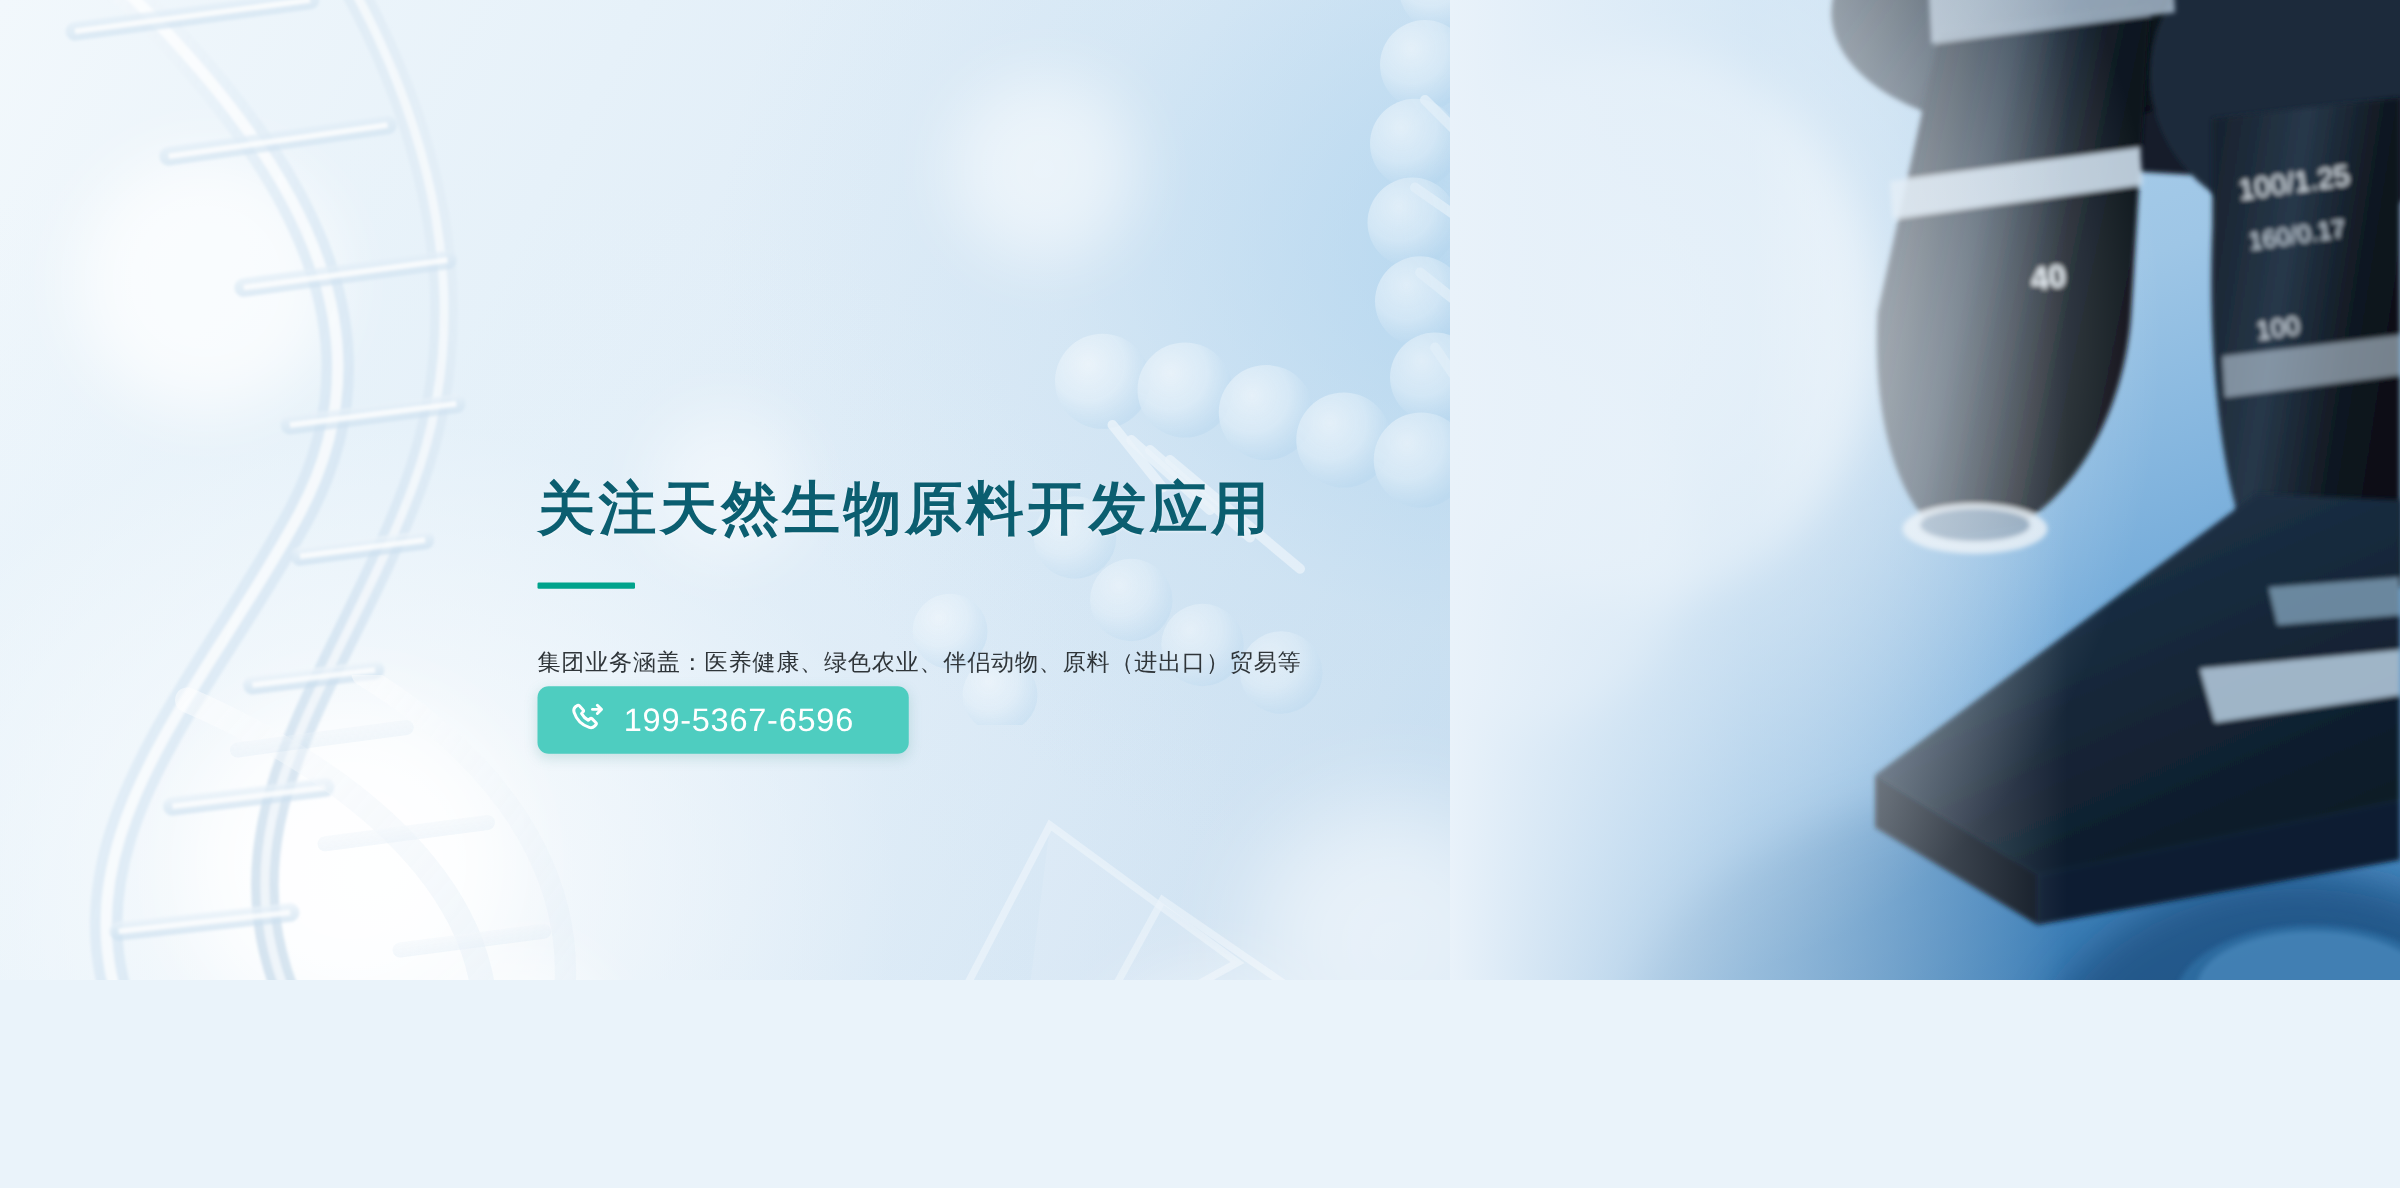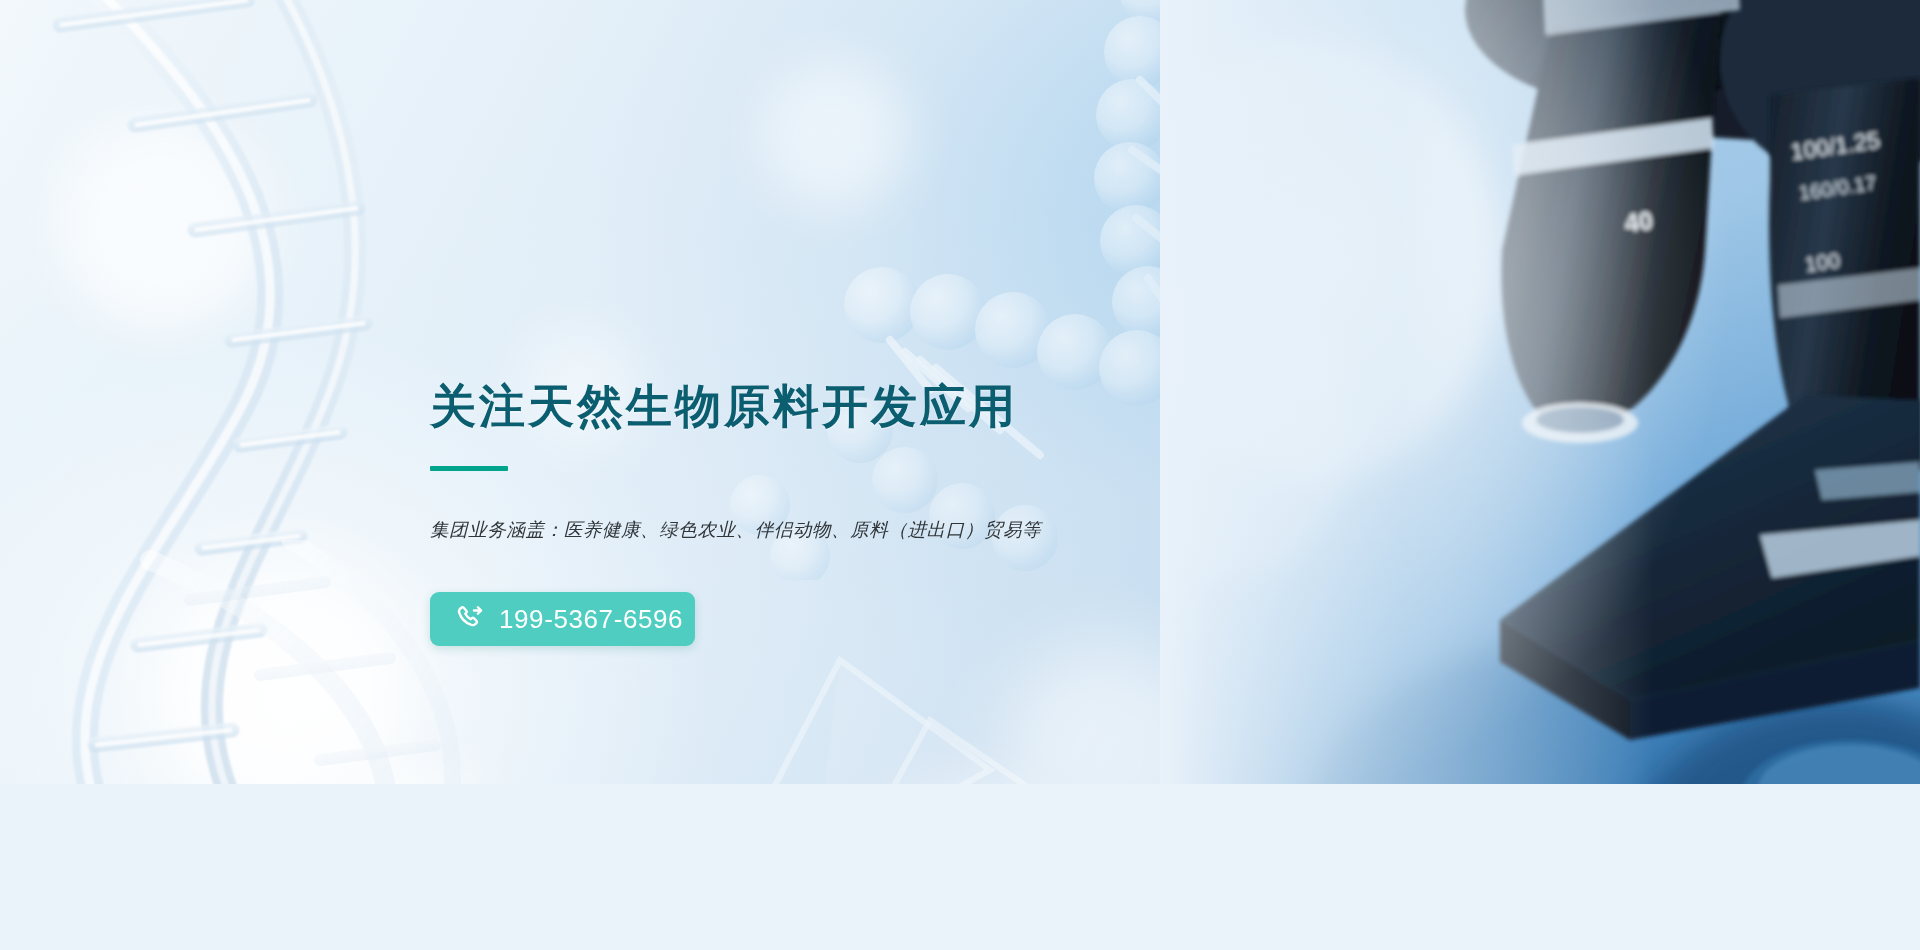--- a/index.html
+++ b/index.html
@@ -50,27 +50,26 @@
   }
   .headline {
     font-size:46px; font-weight:bold; letter-spacing:3px;
     color:#0b5e70; line-height:1.15; white-space:nowrap;
     text-shadow:0 1px 2px rgba(255,255,255,0.55);
   }
   .divider {
     margin-top:33px; width:78px; height:5px; background:#00a38c; border-radius:1px;
   }
   .subcopy { margin-top:40px; color:#2f3539; font-size:18.5px; line-height:2.05; letter-spacing:0.6px; }
-  .subcopy .line { display:block; white-space:nowrap;font-style:italic; }
+  .subcopy .line { display:block; white-space:nowrap; }
 
   .phone-btn {
-    margin-top:43px;
     display:inline-flex; align-items:center; gap:14px;
     background:#4ecdc0; color:#ffffff;
-    padding:12px 12px 12px 25px;
+    padding:12px 44px 12px 25px;
     border-radius:9px; border:none; cursor:pointer;
     box-shadow:0 3px 10px rgba(60,150,140,0.22);
   }
   .phone-btn .num { font-size:26px; letter-spacing:0.6px; font-weight:normal; line-height:1; }
   .phone-ic { width:30px; height:30px; display:block; flex:0 0 auto; }
 </style>
 </head>
 <body>
 
 <div class="hero">

